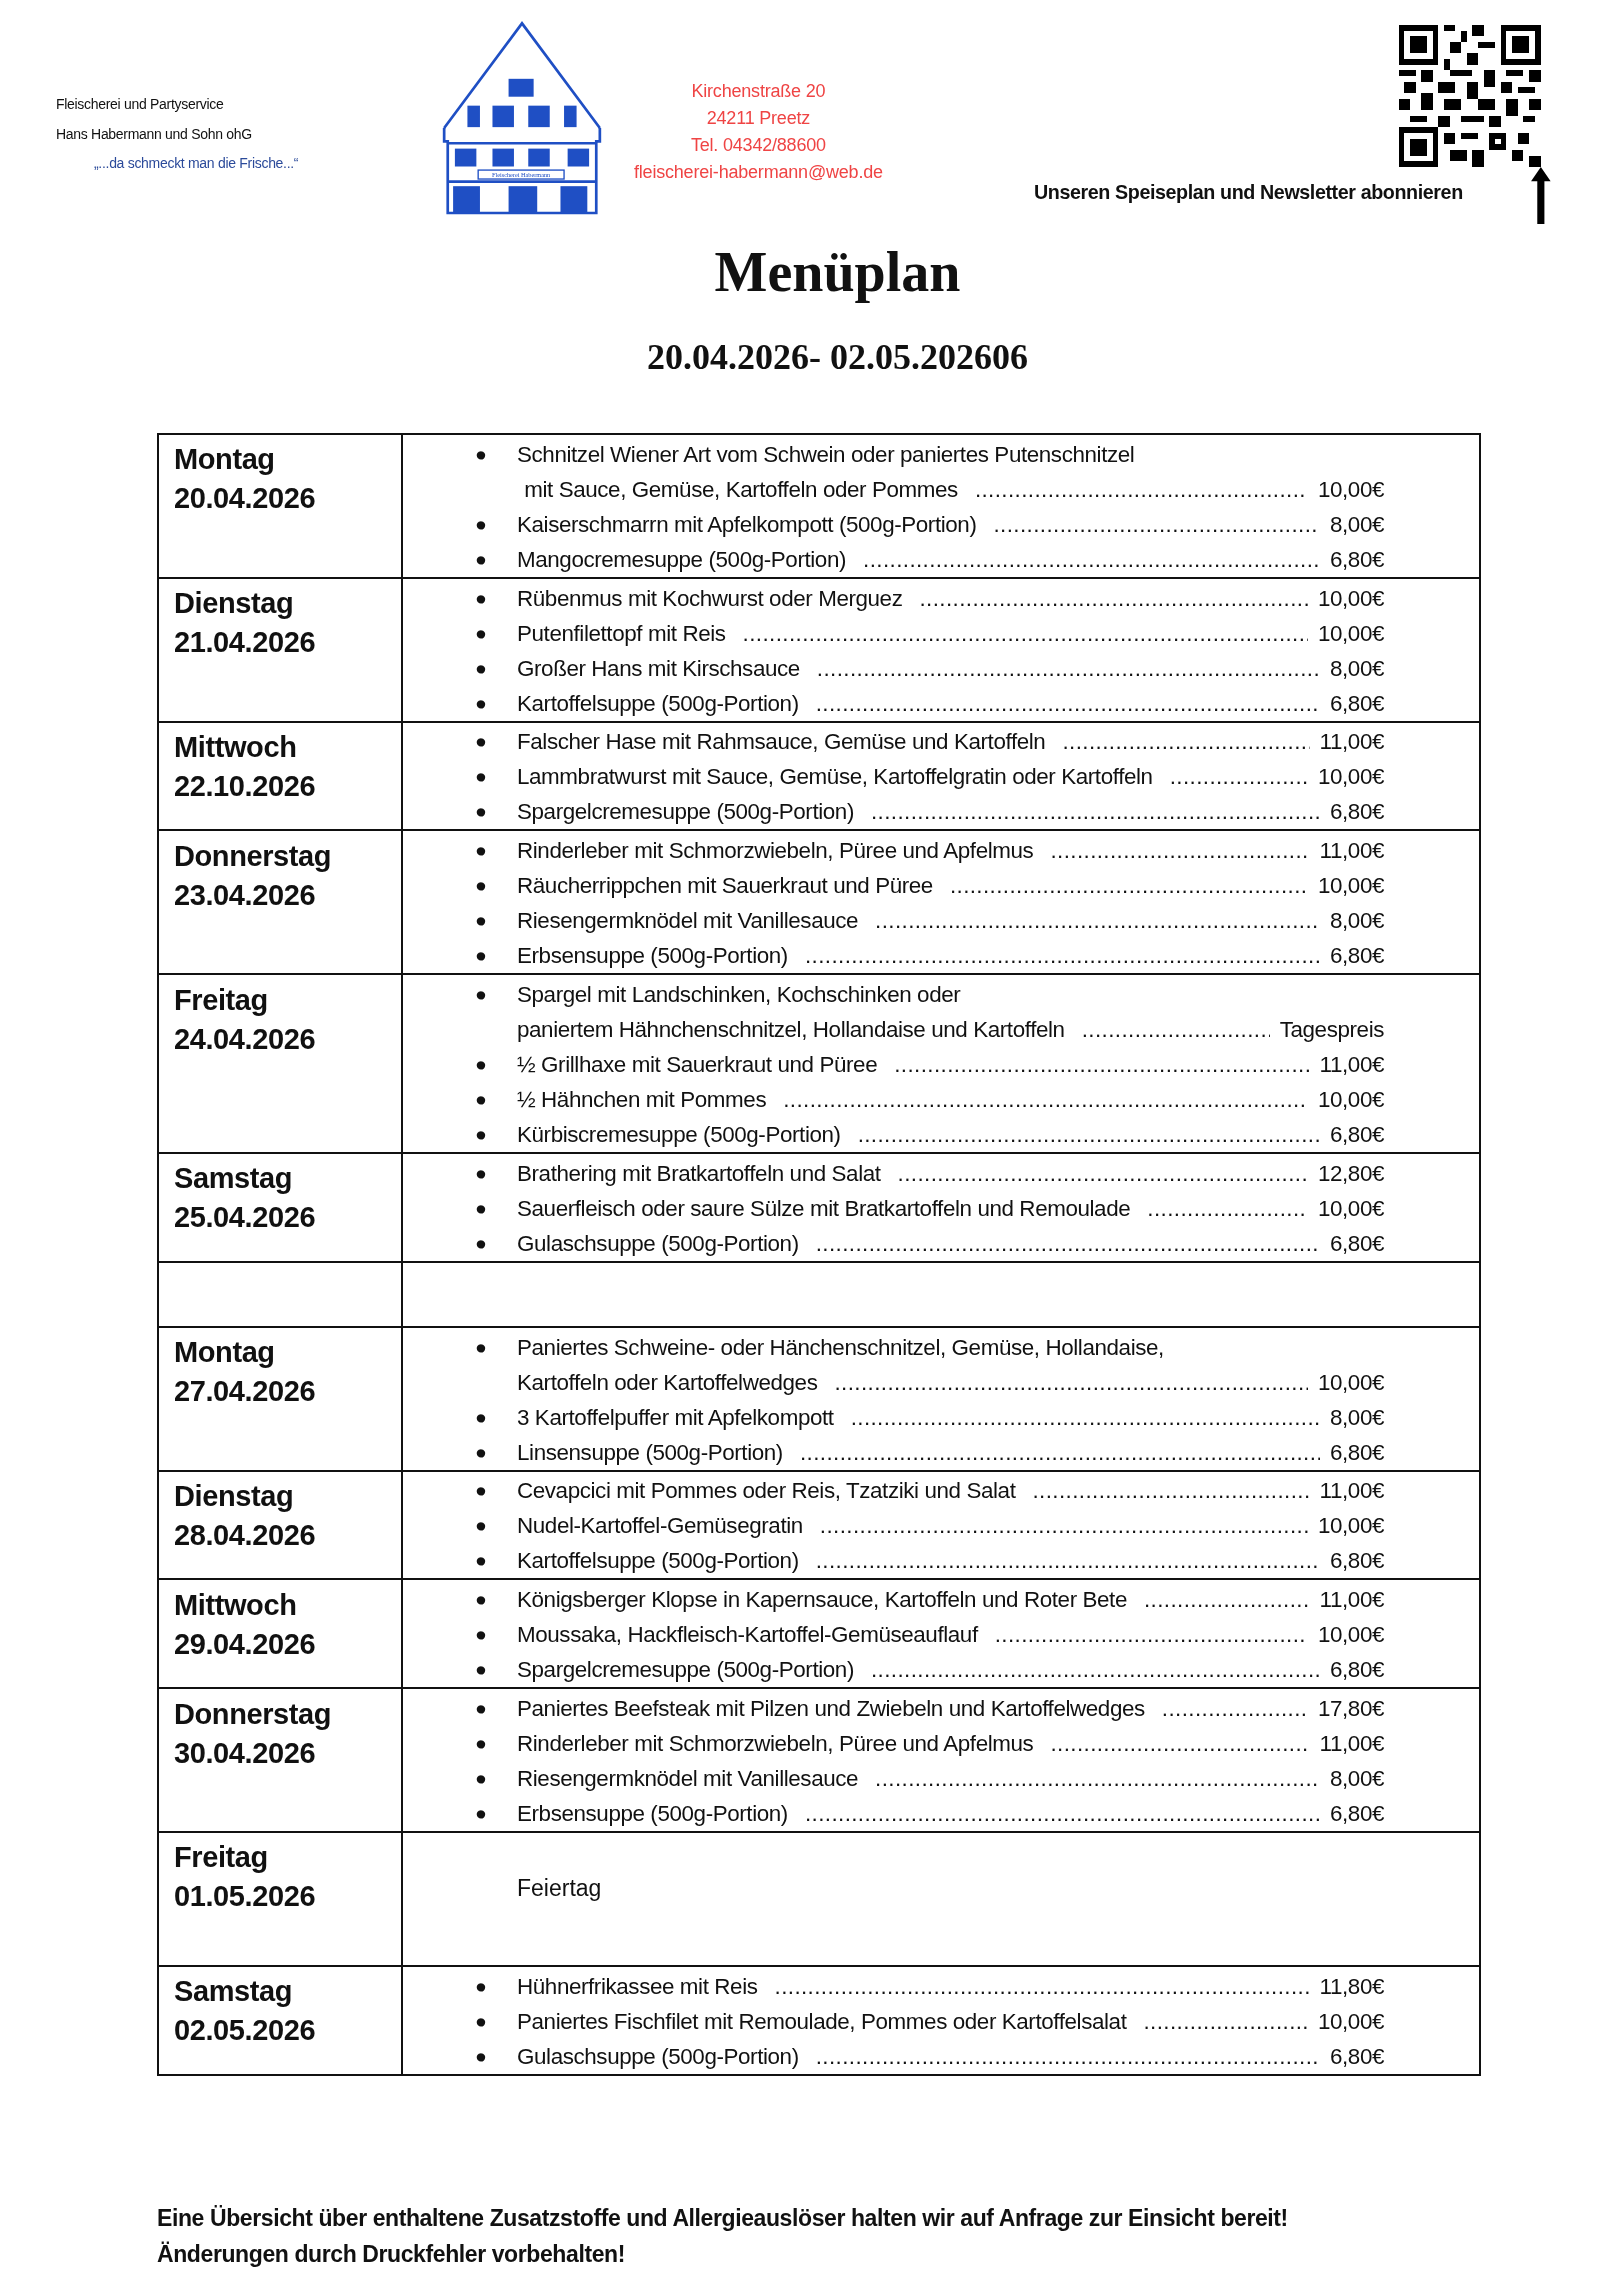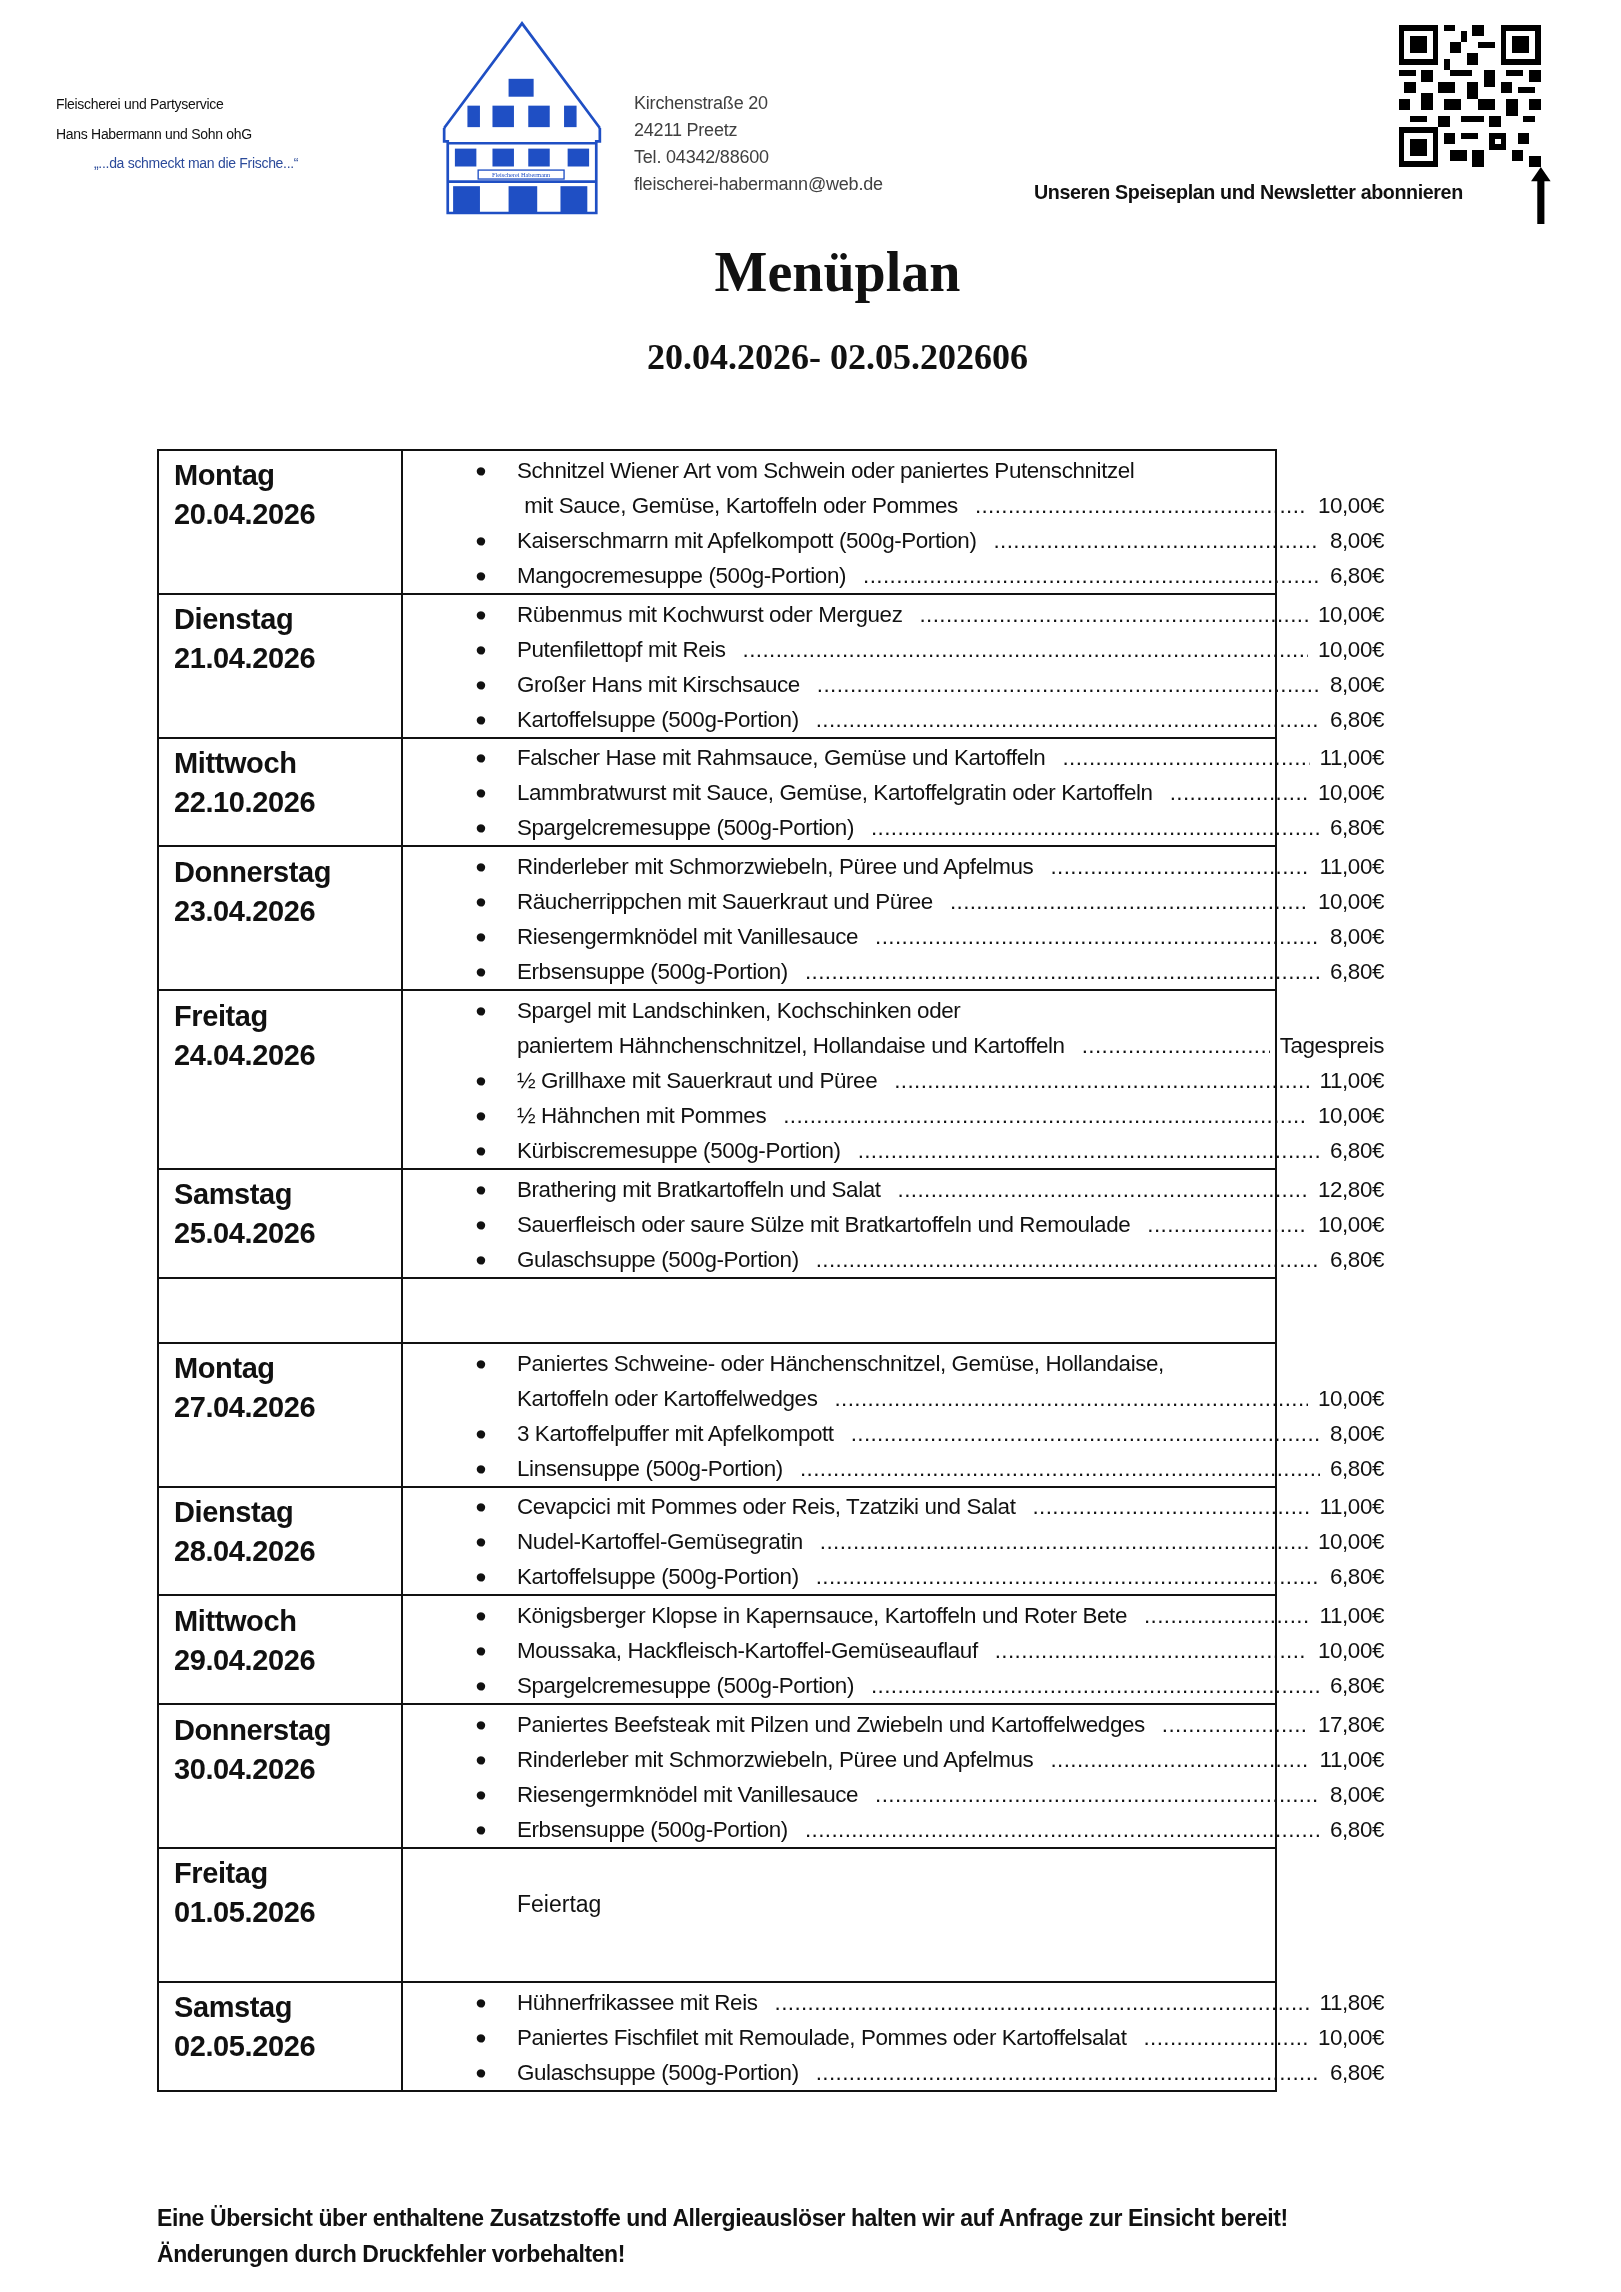--- a/index.html
+++ b/index.html
@@ -4,32 +4,32 @@
   <style>
     html, body { margin: 0; padding: 0; background: #ffffff; }
     body { width: 1621px; height: 2293px; position: relative; overflow: hidden;
            font-family: "Liberation Sans", "DejaVu Sans", sans-serif; color: #111; }
     .abs { position: absolute; }
 
     
     .company { left: 56px; top: 90px; font-weight: normal; font-size: 14px; line-height: 29.6px; letter-spacing: -0.3px; }
     .company .slogan { color: #2b4a9a; margin-left: 38px; }
     .house { left: 437px; top: 16px; width: 170px; height: 199px; }
-    .contact { left: 634px; top: 90px; color: #404040; font-size: 18px; line-height: 27px; letter-spacing: -0.2px; }
+    .contact { left: 634px; top: 78px; color: #ef4444; font-size: 18px; line-height: 27px; letter-spacing: -0.2px; text-align: center; }
     .qr { left: 1397px; top: 25px; width: 145px; height: 142px; }
     .subscribe { left: 1034px; top: 181px; font-weight: bold; font-size: 19.7px; letter-spacing: -0.4px; }
     .arrow { left: 1531px; top: 167px; width: 19.7px; height: 57px; }
 
     .title { left: 0; width: 1675px; top: 240px; text-align: center; font-family: "Liberation Serif", "DejaVu Serif", serif;
              font-weight: bold; font-size: 56px; }
     .daterange { left: 0; width: 1675px; top: 336px; text-align: center; font-family: "Liberation Serif", "DejaVu Serif", serif;
                  font-weight: bold; font-size: 36px; }
 
     
-    .menu { left: 157px; top: 449px; width: 1120px; border-collapse: collapse; table-layout: fixed; }
+    .menu { left: 157px; top: 433px; width: 1324px; border-collapse: collapse; table-layout: fixed; }
     .menu td { border: 2.7px solid #111; vertical-align: top; padding: 0; }
     .menu td.day { width: 227px; padding: 5.4px 0 0 15px; font-weight: bold; font-size: 29px; line-height: 39px; letter-spacing: -0.4px; }
     .menu td.items { padding: 1.8px 0 0 0; }
     .row-spacer td { height: 63px; }
     .item { position: relative; font-size: 22.4px; line-height: 35px; letter-spacing: -0.4px; }
     .bullet { position: absolute; left: 72px; top: 0; font-size: 19.7px; }
     .line { display: flex; align-items: baseline; padding-left: 114px; width: 867px; gap: 8px; }
     .line .txt { white-space: nowrap; }
     .line .dots { flex: 1; overflow: hidden; white-space: nowrap; margin: 0 1.8px 0 9px; }
     .line .dots::before { content: "........................................................................................................................................................................................................"; letter-spacing: 0.4px; }

